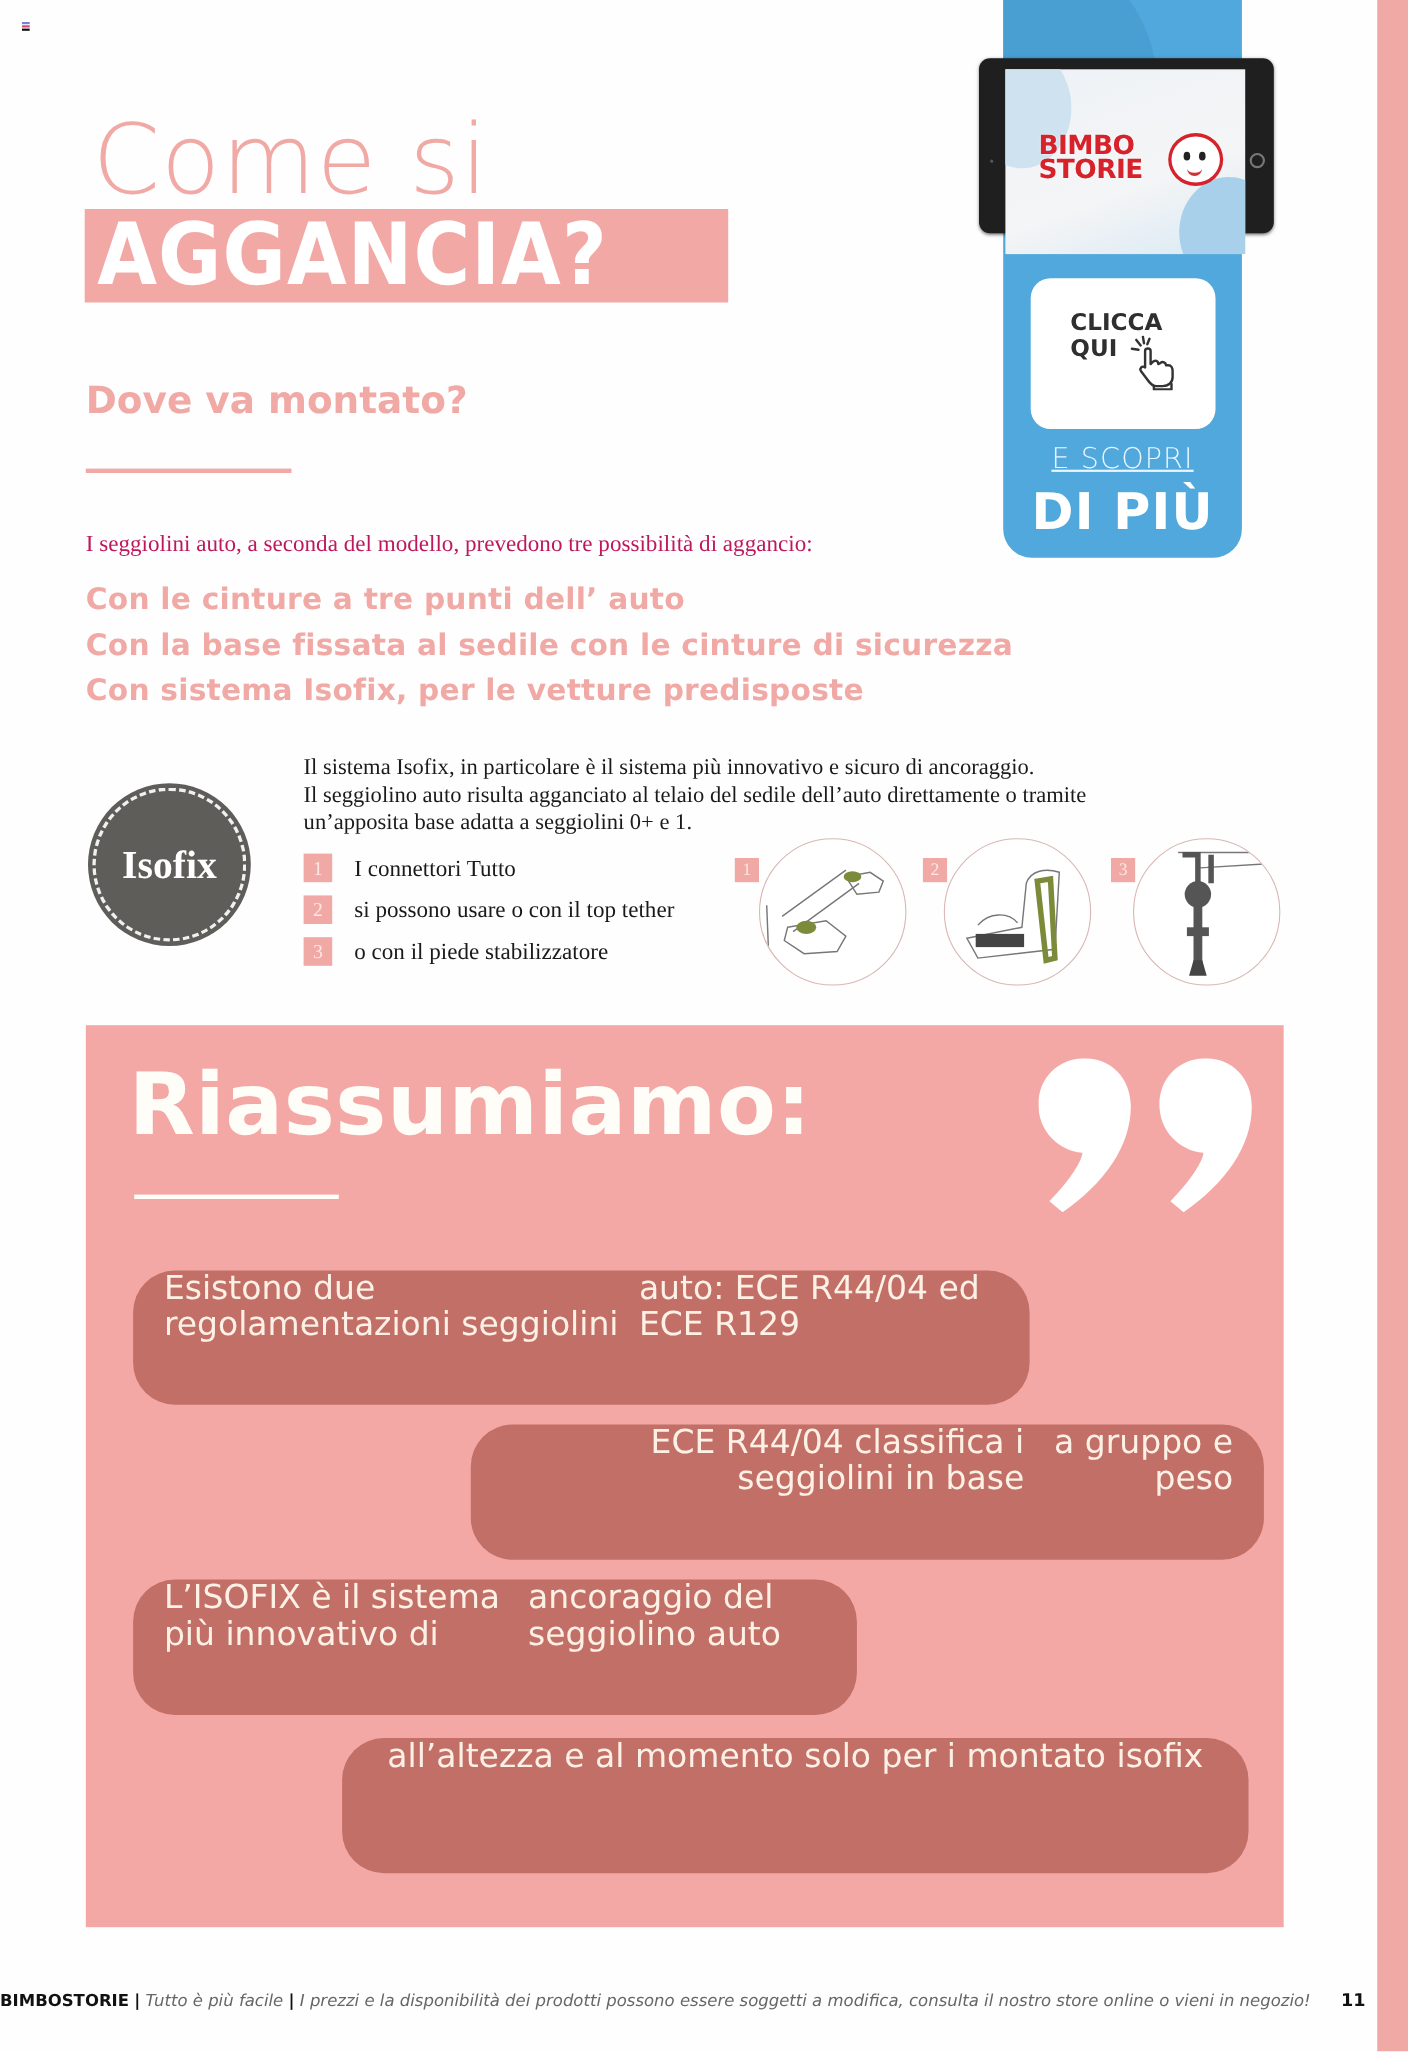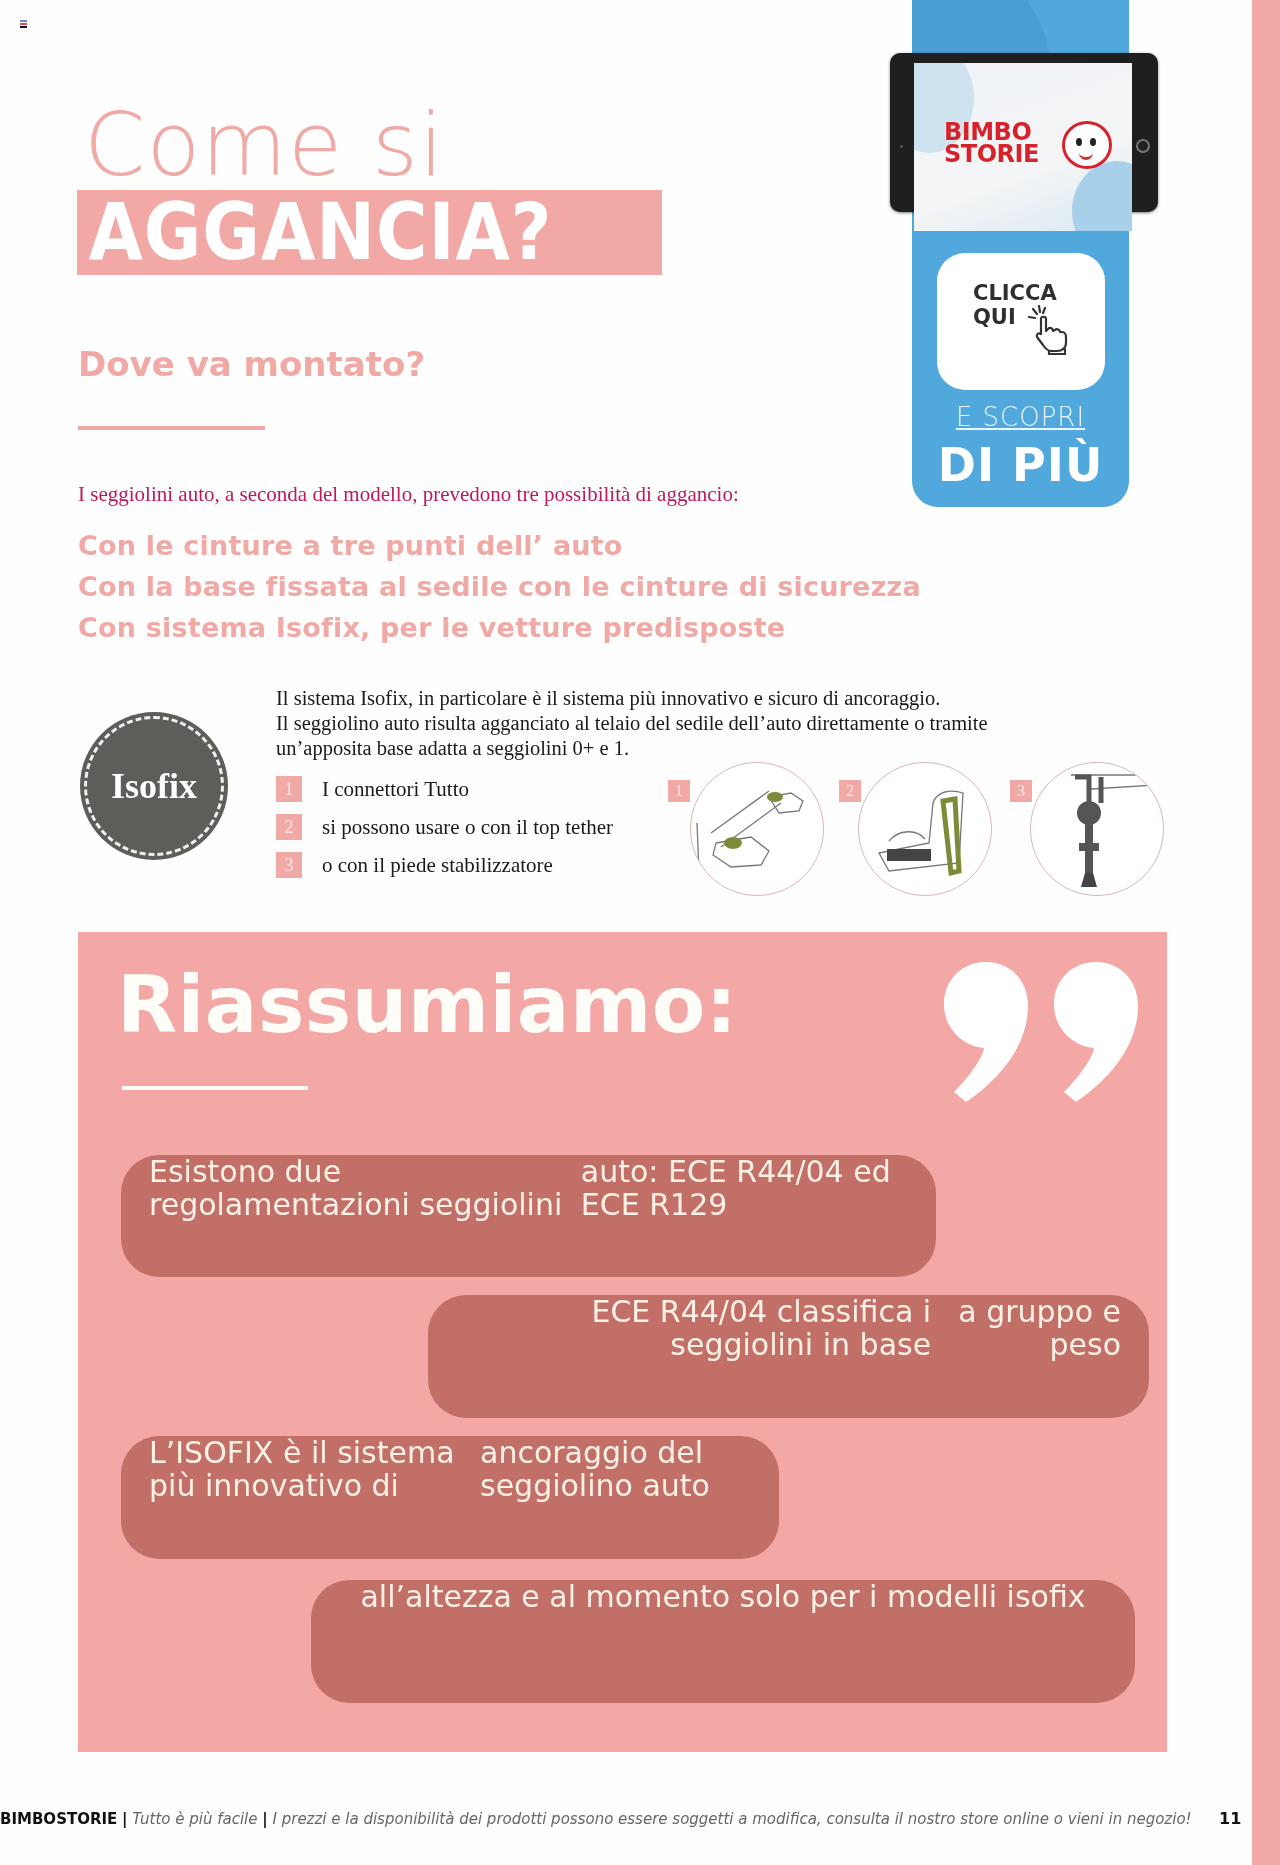--- a/index.html
+++ b/index.html
@@ -59,21 +59,21 @@
   }
   .logo .face {
     position:absolute; left: 118px; top: 0; width: 44px; height: 42px; border-radius:50%;
     background:#fff; border: 3px solid #d6222a;
   }
   .logo .face::before { content:""; position:absolute; left:11px; top:14px; width:6px; height:8px; background:#222; border-radius:50%; box-shadow: 14px 0 0 #222; }
   .logo .face::after { content:""; position:absolute; left:14px; top:27px; width:14px; height:6px; border-bottom:3px solid #c33; border-radius:0 0 10px 10px; }
   .tablet-btn { position:absolute; right: 8px; top: 86px; width: 10px; height: 10px; border:2px solid #777; border-radius:50%; }
   .tablet-cam { position:absolute; left: 10px; top: 92px; width: 3px; height: 3px; background:#555; border-radius:50%; }
   .click-box {
-    left: 937px; top: 253px; width: 168px; height: 137px; background: #fff; border-radius: 28px;
+    left: 937px; top: 253px; width: 168px; height: 137px; background: #fff; border-radius: 18px;
   }
   .click-text {
     position:absolute; left: 36px; top: 28px; font-size: 21px; font-weight: 900; color: #2f2f2f; line-height: 24px;
   }
   .hand-icon { position:absolute; left: 90px; top: 52px; width: 46px; height: 50px; }
   .scopri {
     left: 912px; top: 402px; width: 217px; text-align: center; color: #eaf6ff; font-size: 26px; font-weight: 300; letter-spacing: 1px; text-decoration: underline;
   }
   .dipiu {
     left: 912px; top: 438px; width: 217px; text-align: center; color: #fff; font-size: 46px; font-weight: 900; letter-spacing: 1px;
@@ -275,21 +275,21 @@
 </div>
 <div class="bubble b2 right">
   <div>ECE R44/04 classifica i seggiolini in base</div>
   <div>a gruppo e peso</div>
 </div>
 <div class="bubble b3">
   <div>L’ISOFIX è il sistema più innovativo di</div>
   <div>ancoraggio del seggiolino auto</div>
 </div>
 <div class="bubble b4 right">
-  <div>all’altezza e al momento solo per i modelli isofix</div>
+  <div>all’altezza e al momento solo per i montato isofix</div>
 </div>
 
 <div class="abs footer">
   <span class="brand">BIMBOSTORIE</span>
   <span class="sep">|</span>
   <span class="it">Tutto è più facile</span>
   <span class="sep">|</span>
   <span class="it">I prezzi e la disponibilità dei prodotti possono essere soggetti a modifica, consulta il nostro store online o vieni in negozio!</span>
 </div>
 <div class="abs page-num">11</div>

